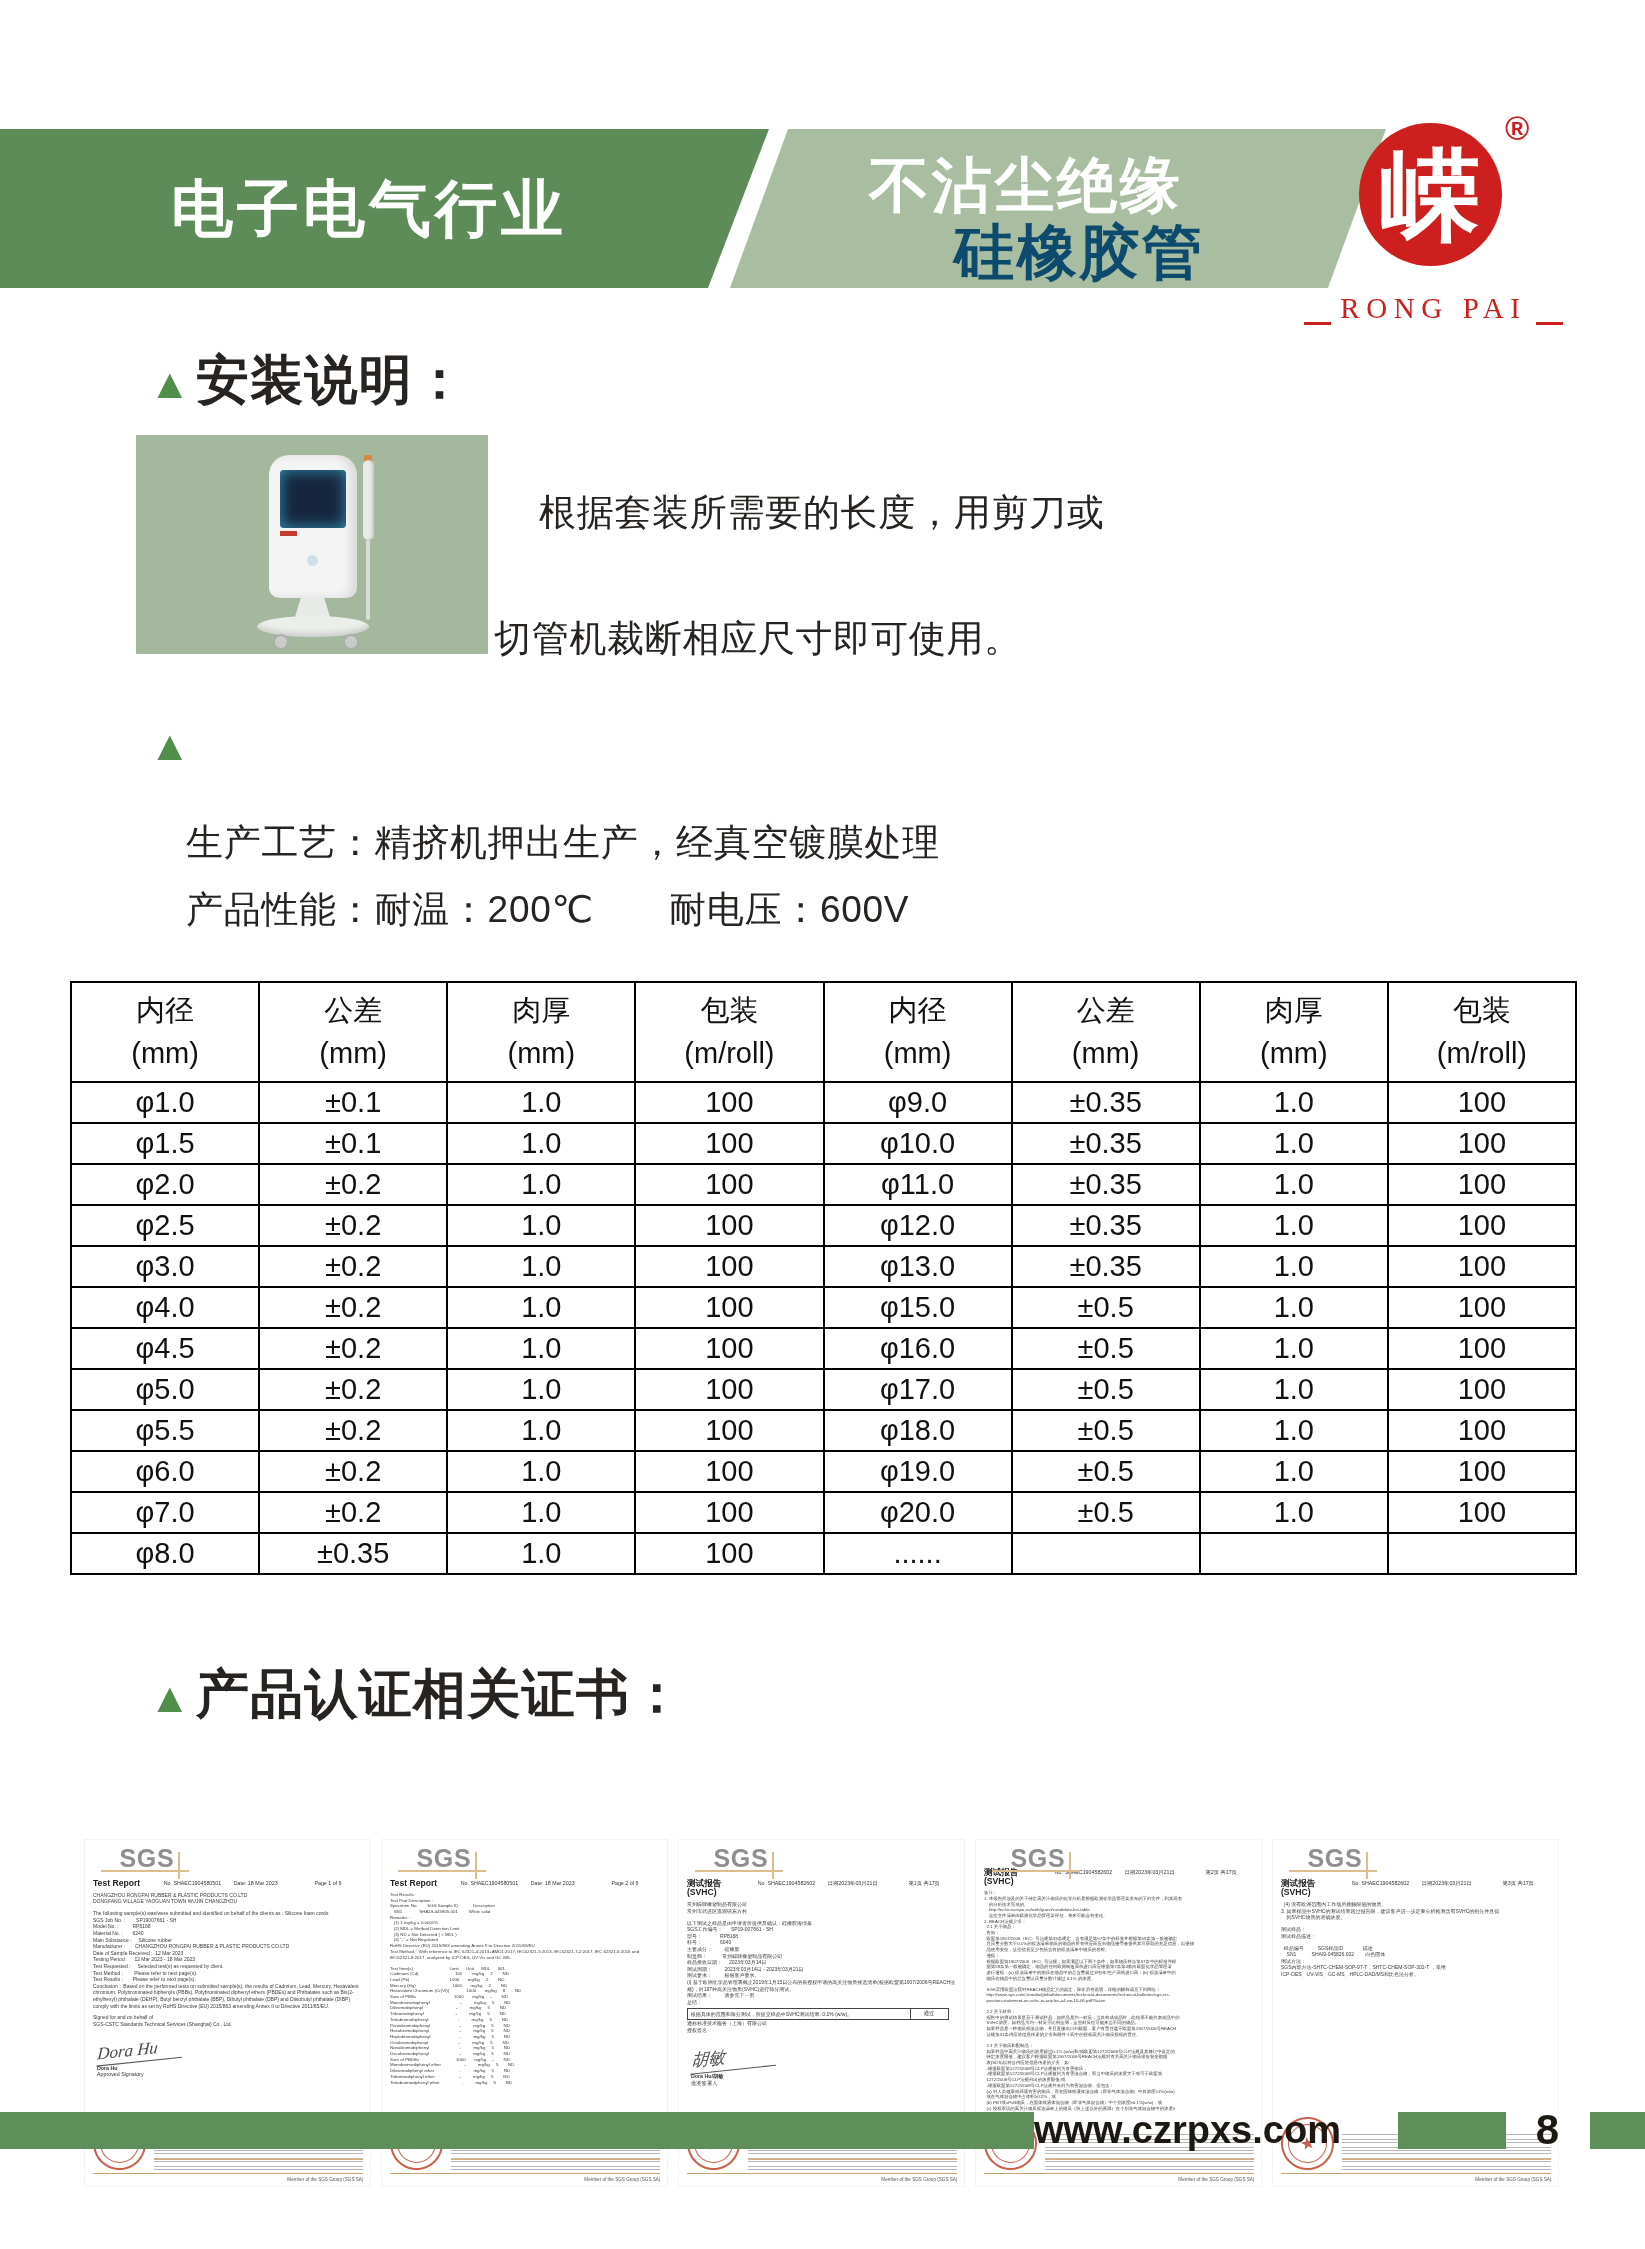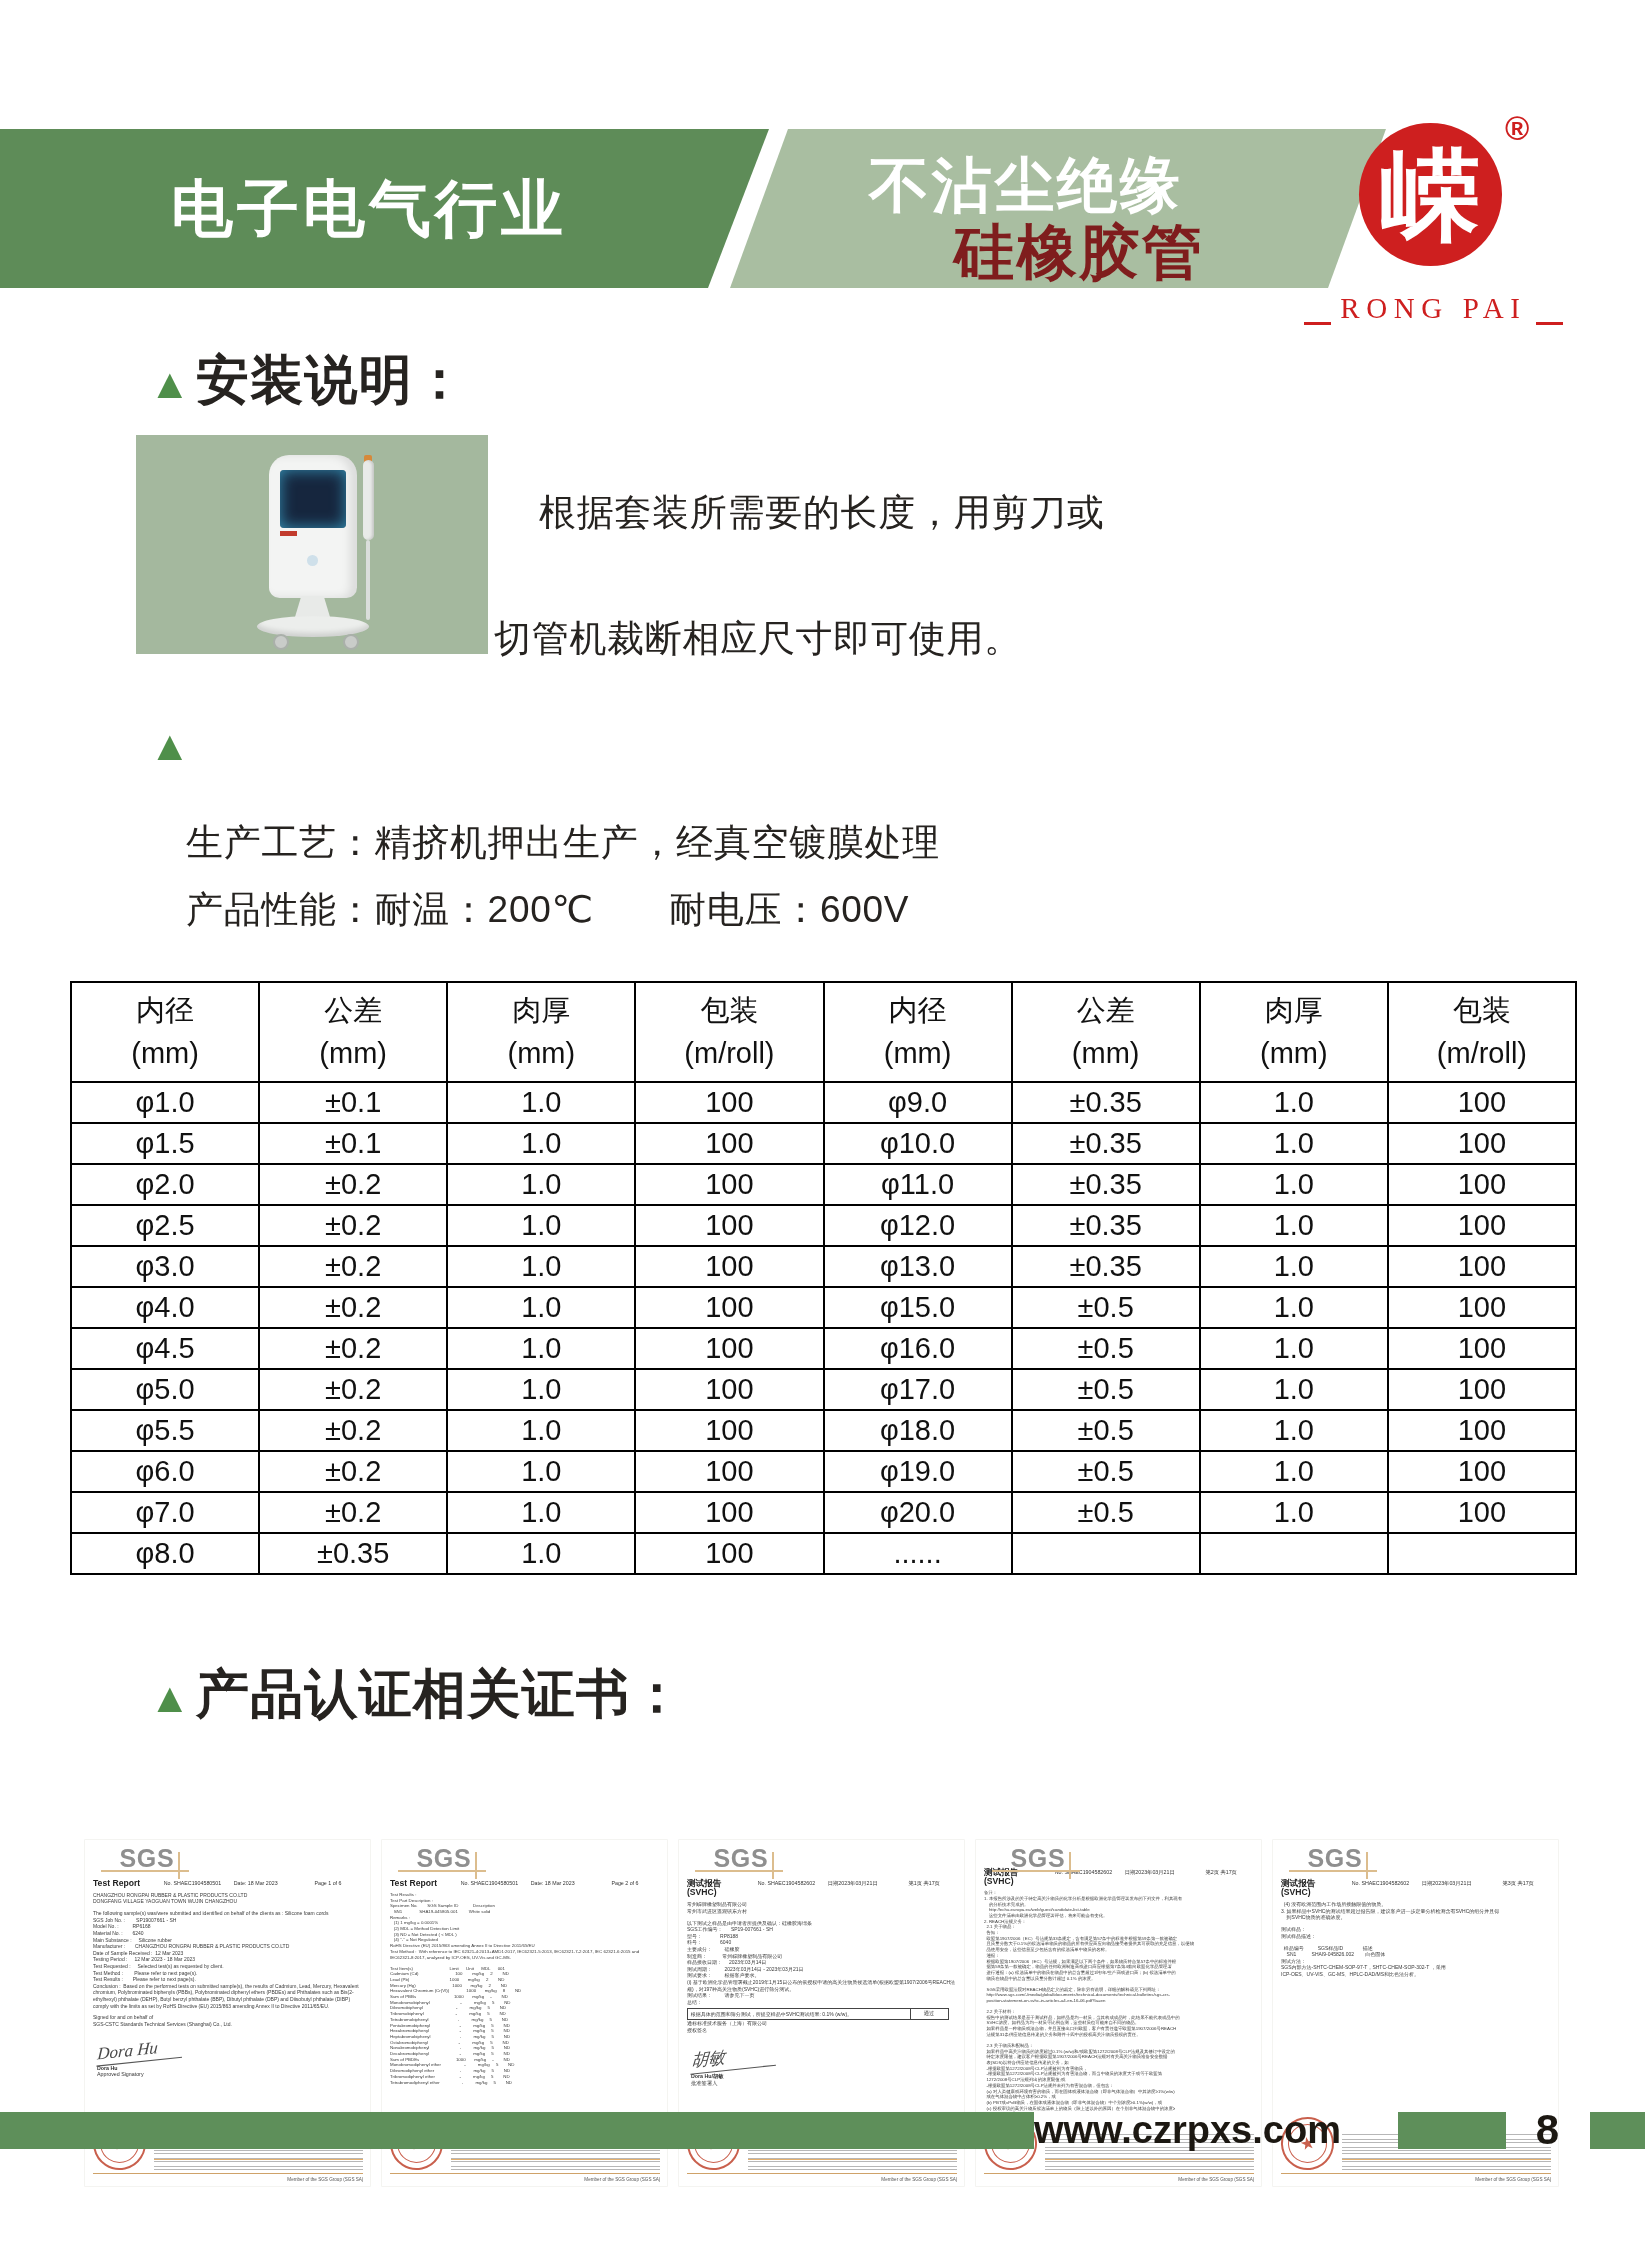--- a/index.html
+++ b/index.html
@@ -8,21 +8,21 @@
 
   
   .banner{position:absolute;top:129px;height:159px;padding-left:9px;}
   .banner-left{left:0;width:760px;background:#5e8c58;
     clip-path:polygon(0 0,100% 0,calc(100% - 61px) 100%,0 100%);
     display:flex;align-items:center;justify-content:center;}
   .banner-left .bl-text{color:#fff;font-size:62px;font-weight:700;letter-spacing:4px;padding-right:40px;}
   .banner-right{left:730px;width:647px;background:#a9bea1;
     clip-path:polygon(58px 0,100% 0,calc(100% - 58px) 100%,0 100%);}
   .banner-right .br1{position:absolute;left:139px;top:17px;color:#fff;font-size:60px;font-weight:700;letter-spacing:2.7px;}
-  .banner-right .br2{position:absolute;left:224px;top:84px;color:#7f1d1d;font-size:60px;font-weight:700;letter-spacing:2.7px;}
+  .banner-right .br2{position:absolute;left:224px;top:84px;color:#0c4a6e;font-size:60px;font-weight:700;letter-spacing:2.7px;}
 
   
   .logo-circle{position:absolute;left:1359px;top:123px;width:143px;height:143px;border-radius:50%;
     background:#ce1f1f;display:flex;align-items:center;justify-content:center;}
   .logo-circle .sym{color:#fff;font-size:100px;font-weight:700;line-height:1;}
   .logo-reg{position:absolute;left:1505px;top:110px;color:#ce1f1f;font-size:33px;font-weight:700;}
   .logo-name{position:absolute;left:1304px;top:292px;width:259px;display:flex;align-items:flex-end;justify-content:center;gap:9.3px;}
   .logo-name .dash{height:3.3px;width:42px;background:#ce1f1f;}
   .logo-name .nm{color:#ce1f1f;font-size:29px;letter-spacing:6.6px;font-family:"Liberation Serif","DejaVu Serif",serif;white-space:nowrap;}
 

